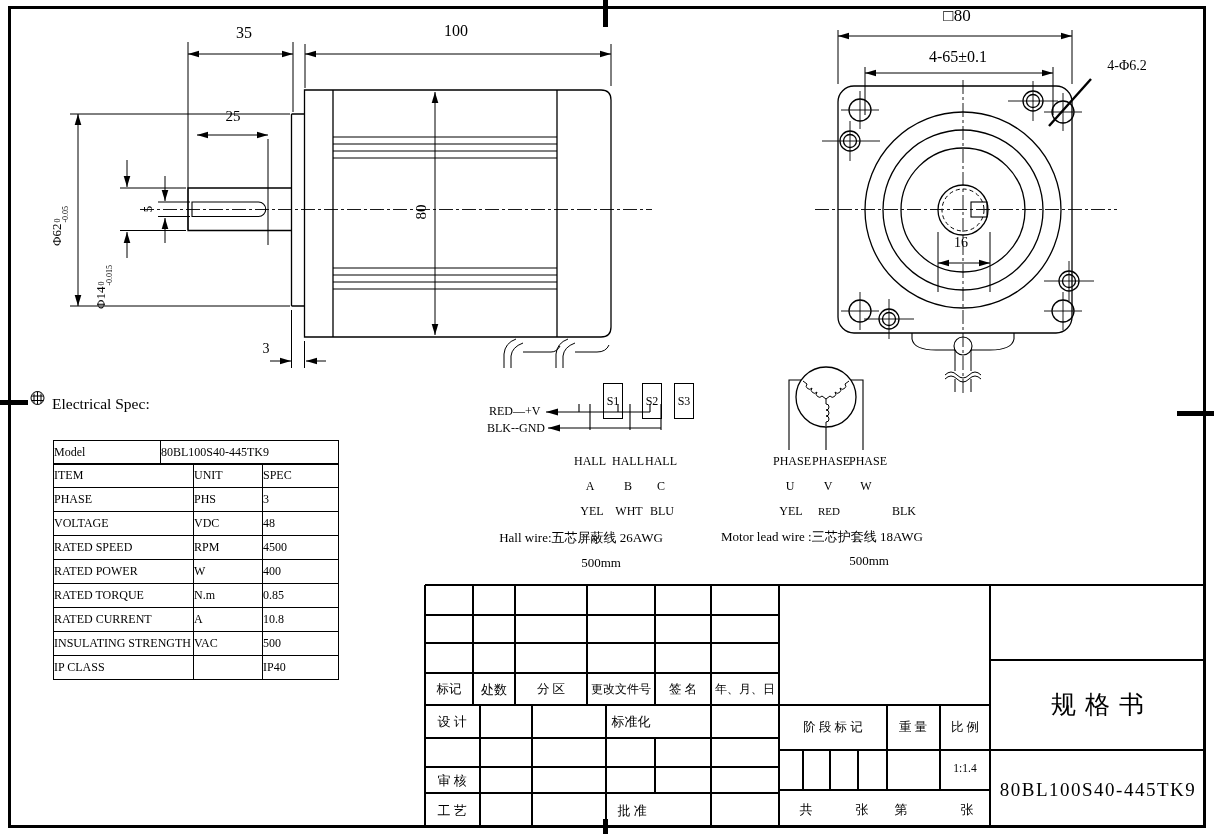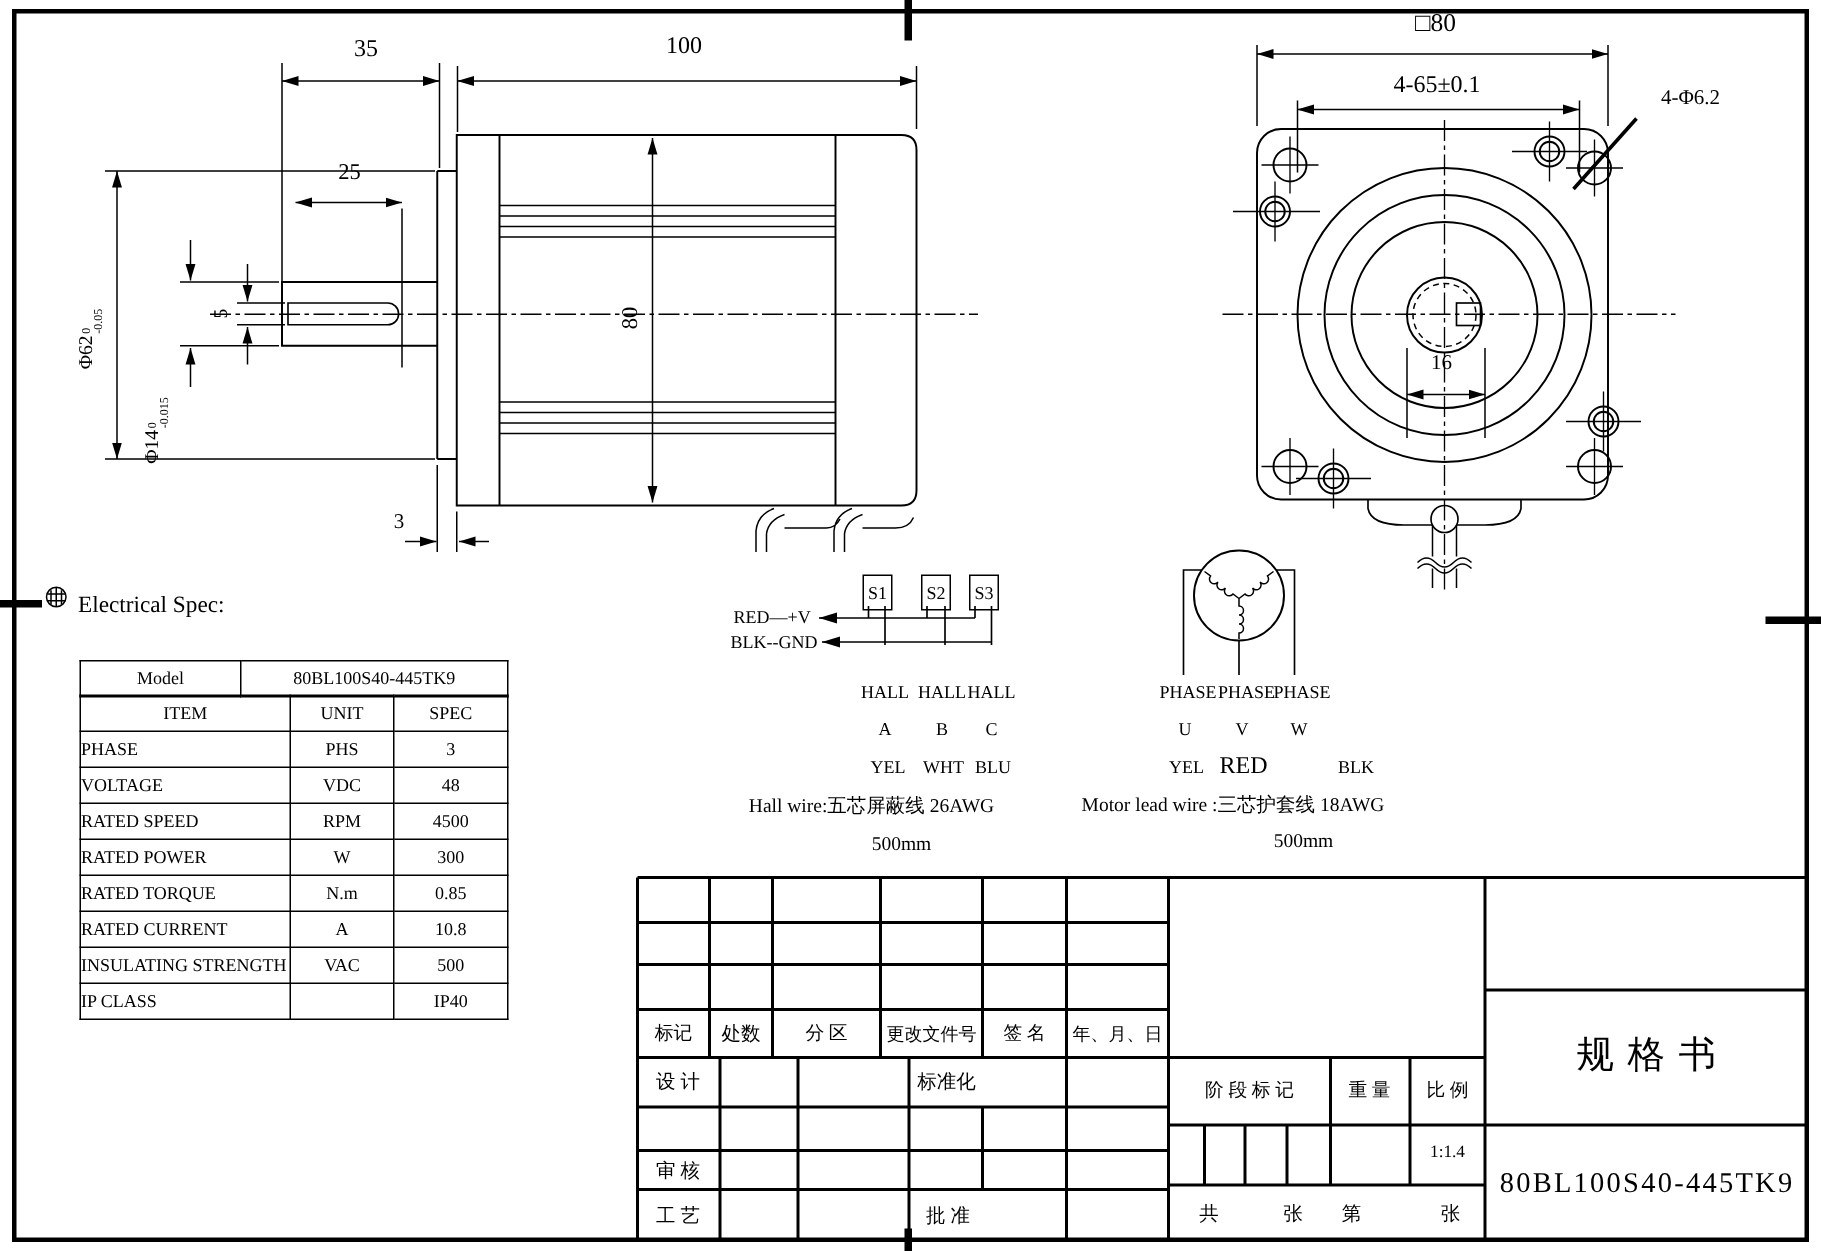--- a/index.html
+++ b/index.html
@@ -6,27 +6,27 @@
   #sheet{position:relative;width:1214px;height:834px;background:#ffffff;overflow:hidden;
          font-family:"Liberation Serif",serif;color:#000;}
   #linework{position:absolute;left:0;top:0;}
   .lbl{position:absolute;transform:translate(-50%,-50%);white-space:nowrap;
        font-family:"Liberation Serif",serif;color:#000;line-height:1;}
   .rot{transform:translate(-50%,-50%) rotate(-90deg);}
   .la{transform:translateY(-50%);} 
   .tol{display:inline-flex;flex-direction:column;font-size:8px;line-height:8px;
        vertical-align:1px;margin-left:1px;}
   .tol i{font-style:normal;}
-  .sbox{position:absolute;width:20px;height:24px;border:1.6px solid #000;box-sizing:border-box;
-        display:flex;align-items:center;justify-content:center;font-size:12px;}
+  .sbox{position:absolute;width:20px;height:36px;border:1.6px solid #000;box-sizing:border-box;
+        display:flex;align-items:center;justify-content:center;font-size:12px;margin-left:28px;}
   table.spec{position:absolute;left:53px;border-collapse:collapse;table-layout:fixed;
              width:285px;font-size:12px;}
   table.spec td{border:1.4px solid #000;height:23px;padding:0;overflow:hidden;
                 white-space:nowrap;}
-  td.cc{text-align:center;}
+  td.cc{text-align:left;}
   td.cl2{text-align:left;padding-left:12px;}
   .big{letter-spacing:1px;}
 </style>
 </head>
 <body>
 
 <div id="sheet">
 
 <svg id="linework" width="1214" height="834" viewBox="0 0 1214 834">
   <defs>
@@ -223,21 +223,21 @@
           <td class="cc">48</td>
         </tr>
   <tr>
           <td class="cl2">RATED SPEED</td>
           <td class="cc">RPM</td>
           <td class="cc">4500</td>
         </tr>
   <tr>
           <td class="cl2">RATED POWER</td>
           <td class="cc">W</td>
-          <td class="cc">300</td>
+          <td class="cc">400</td>
         </tr>
   <tr>
           <td class="cl2">RATED TORQUE</td>
           <td class="cc">N.m</td>
           <td class="cc">0.85</td>
         </tr>
   <tr>
           <td class="cl2">RATED CURRENT</td>
           <td class="cc">A</td>
           <td class="cc">10.8</td>
@@ -272,21 +272,21 @@
 <div class="lbl" style="left:581px;top:537px;font-size:13px">Hall wire:五芯屏蔽线 26AWG</div>
 <div class="lbl" style="left:601px;top:562px;font-size:13px">500mm</div>
 
 <div class="lbl" style="left:792px;top:461px;font-size:12px">PHASE</div>
 <div class="lbl" style="left:831px;top:461px;font-size:12px">PHASE</div>
 <div class="lbl" style="left:868px;top:461px;font-size:12px">PHASE</div>
 <div class="lbl" style="left:790px;top:486px;font-size:12px">U</div>
 <div class="lbl" style="left:828px;top:486px;font-size:12px">V</div>
 <div class="lbl" style="left:866px;top:486px;font-size:12px">W</div>
 <div class="lbl" style="left:791px;top:511px;font-size:12px">YEL</div>
-<div class="lbl" style="left:829px;top:511px;font-size:16px">RED</div>
+<div class="lbl" style="left:829px;top:511px;font-size:11px">RED</div>
 <div class="lbl" style="left:904px;top:511px;font-size:12px">BLK</div>
 <div class="lbl" style="left:822px;top:536px;font-size:13px">Motor lead wire :三芯护套线 18AWG</div>
 <div class="lbl" style="left:869px;top:560px;font-size:13px">500mm</div>
 
 <div class="lbl" style="left:449px;top:689px;font-size:12.5px">标记</div>
 <div class="lbl" style="left:494px;top:689px;font-size:13px">处数</div>
 <div class="lbl" style="left:551px;top:689px;font-size:12.5px">分 区</div>
 <div class="lbl" style="left:621px;top:689px;font-size:12px">更改文件号</div>
 <div class="lbl" style="left:683px;top:689px;font-size:12.5px">签 名</div>
 <div class="lbl" style="left:745px;top:689px;font-size:12px">年、月、日</div>

